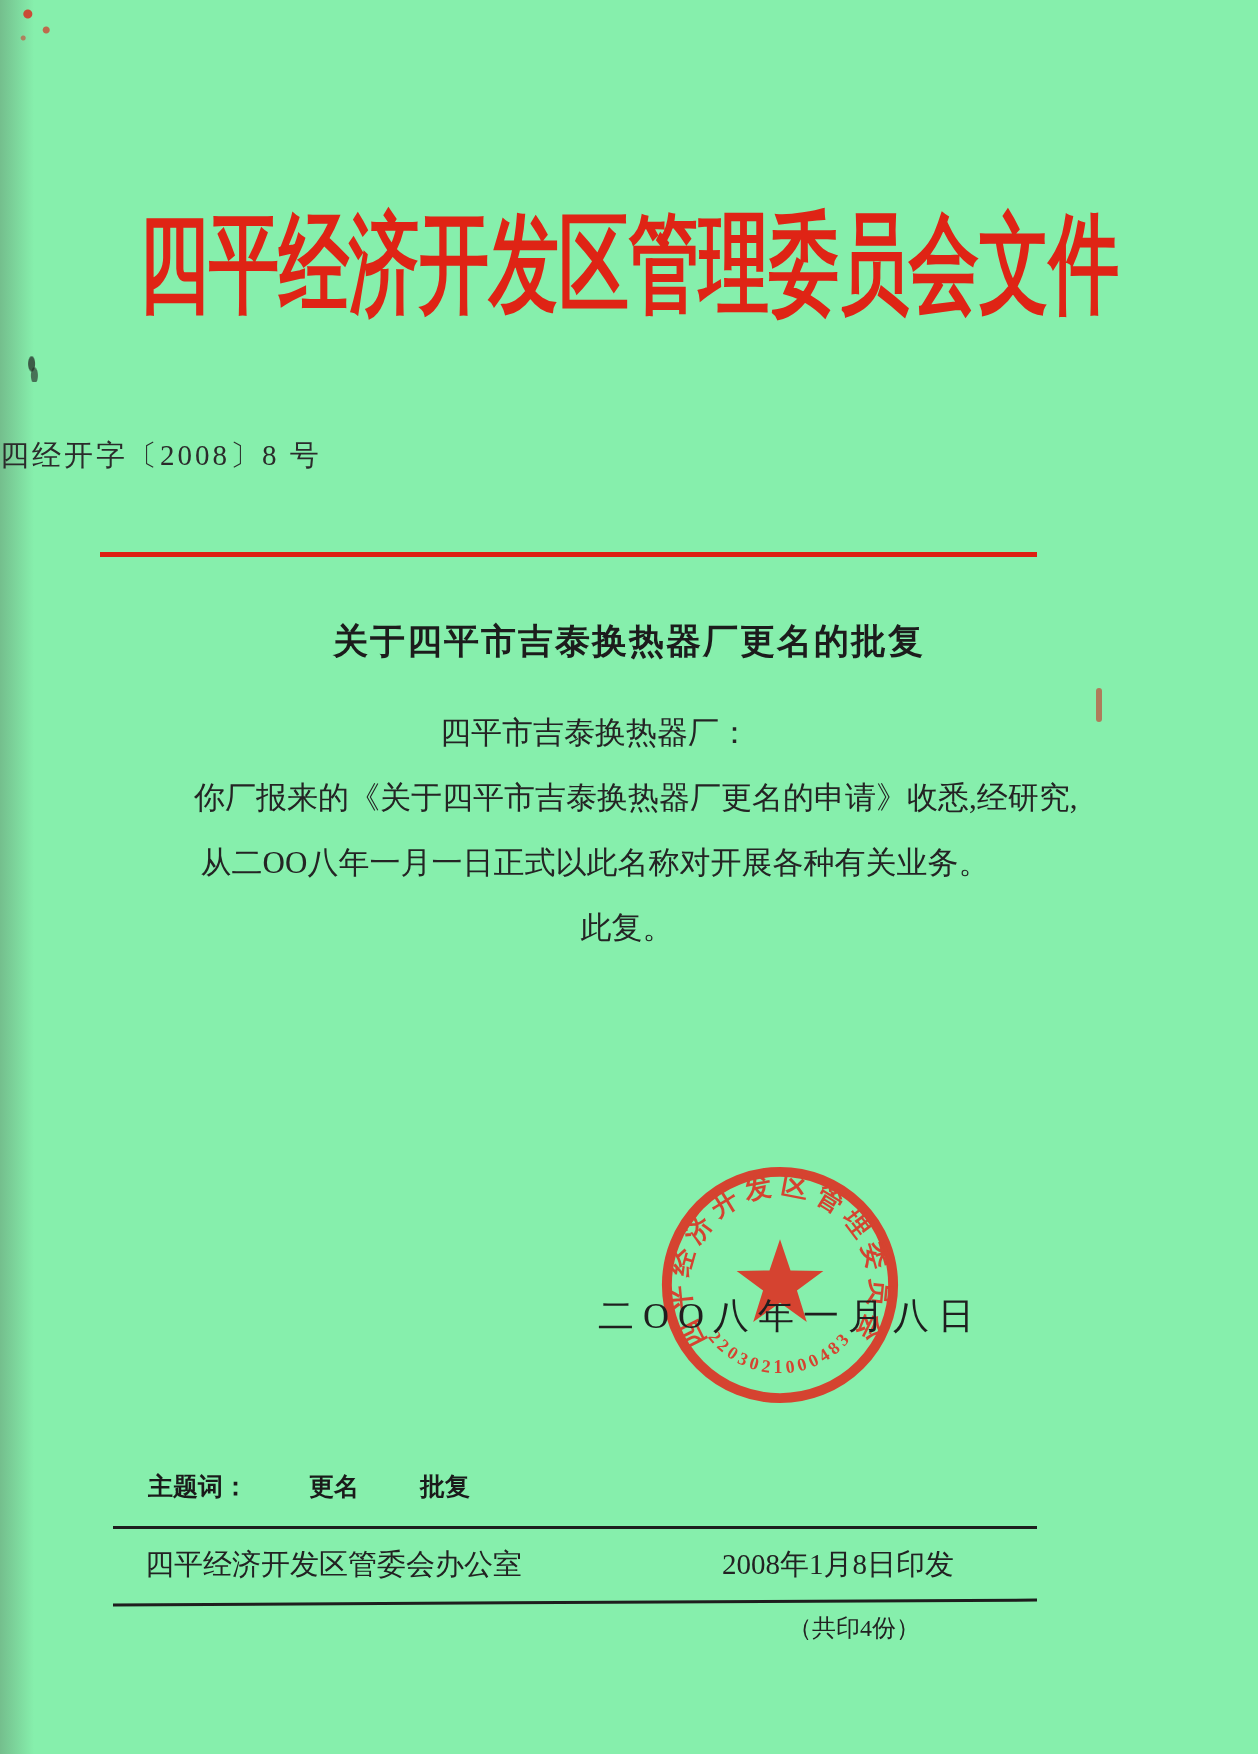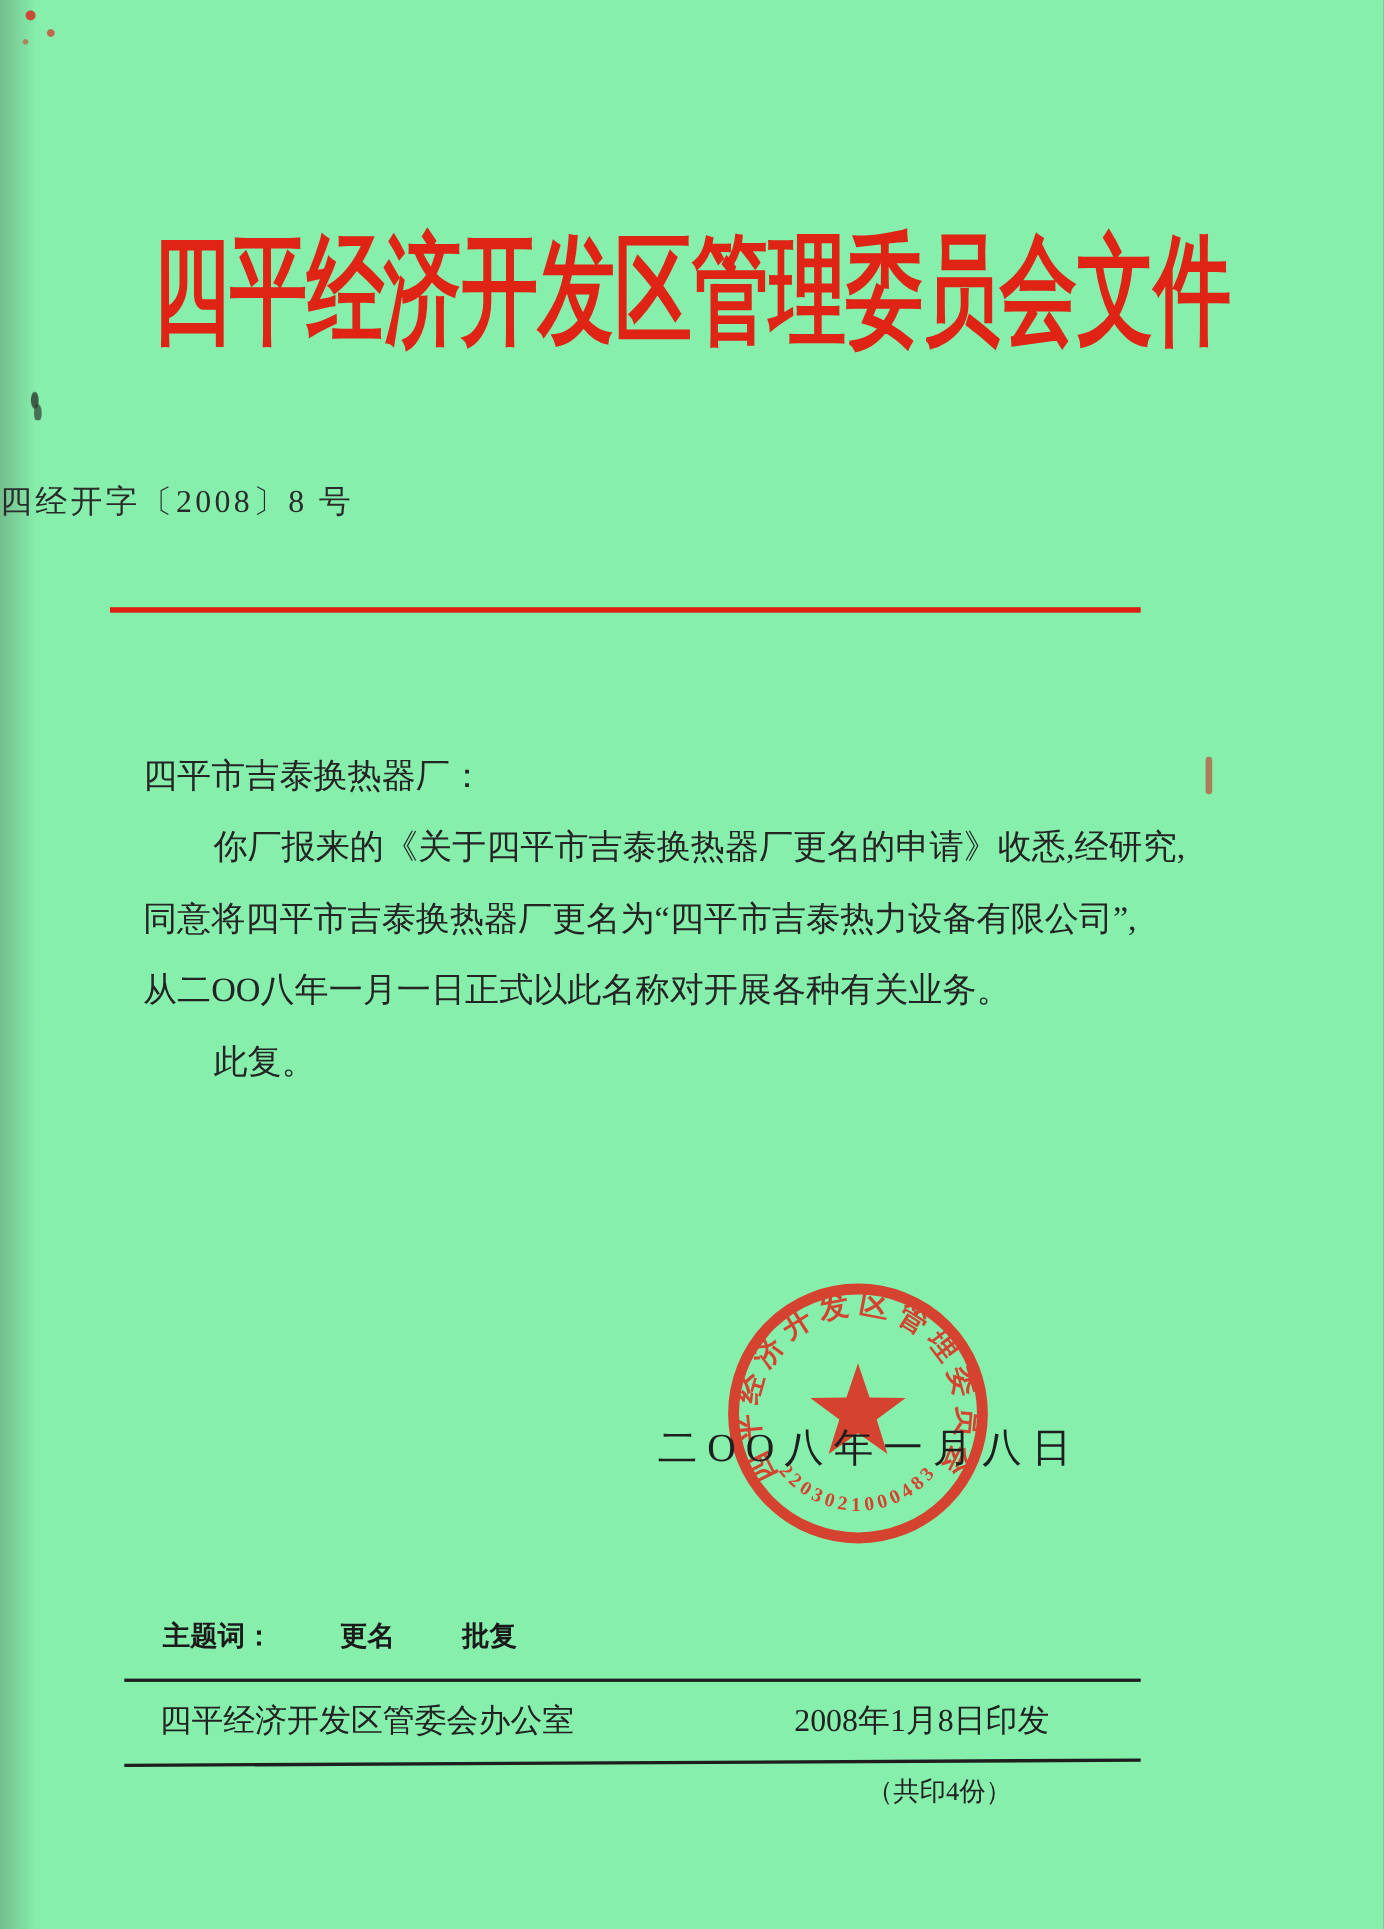--- a/index.html
+++ b/index.html
@@ -62,22 +62,22 @@
     background:#dd2012;
   }
   .doc-title{
     position:absolute;top:618px;left:0;width:100%;
     text-align:center;
     font-size:35px;font-weight:bold;color:#1c1c1c;
     letter-spacing:2px;
     font-family:"Liberation Sans","DejaVu Sans",sans-serif;
   }
   .body-text{
-    position:absolute;top:672px;left:130px;width:930px;
-    font-size:31px;color:#242424;
+    position:absolute;top:700px;left:130px;width:930px;
+    font-size:31px;color:#242424;text-align:center;
   }
   .body-text .line{
     height:65px;line-height:65px;
     white-space:nowrap;
   }
   .indent{padding-left:64px;}
 
   .seal{
     position:absolute;left:651px;top:1156px;width:258px;height:258px;
     opacity:.92;
@@ -129,25 +129,25 @@
   <div class="left-black-speck"></div>
 
   <div class="header-title">
     <span class="stretch">四平经济开发区管理委员会文件</span>
   </div>
 
   <div class="doc-number">四经开字〔2008〕8 号</div>
 
   <div class="red-rule"></div>
 
+  <div class="doc-title">关于四平市吉泰换热器厂更名的批复</div>
 
   <div class="body-text">
     <div class="line">四平市吉泰换热器厂：</div>
     <div class="line indent">你厂报来的《关于四平市吉泰换热器厂更名的申请》收悉,经研究,</div>
-    <div class="line">同意将四平市吉泰换热器厂更名为“四平市吉泰热力设备有限公司”,</div>
     <div class="line">从二OO八年一月一日正式以此名称对开展各种有关业务。</div>
     <div class="line indent">此复。</div>
   </div>
 
   <svg class="seal" viewBox="0 0 260 260">
     <defs>
       <path id="ringTopPath" d="M 54 183 A 92 92 0 1 1 206 183" fill="none"></path>
       <path id="ringBottomPath" d="M 56 181 A 91 91 0 0 0 204 181" fill="none"></path>
     </defs>
     <circle cx="130" cy="130" r="114" fill="none" stroke="#dc3526" stroke-width="10"></circle>

